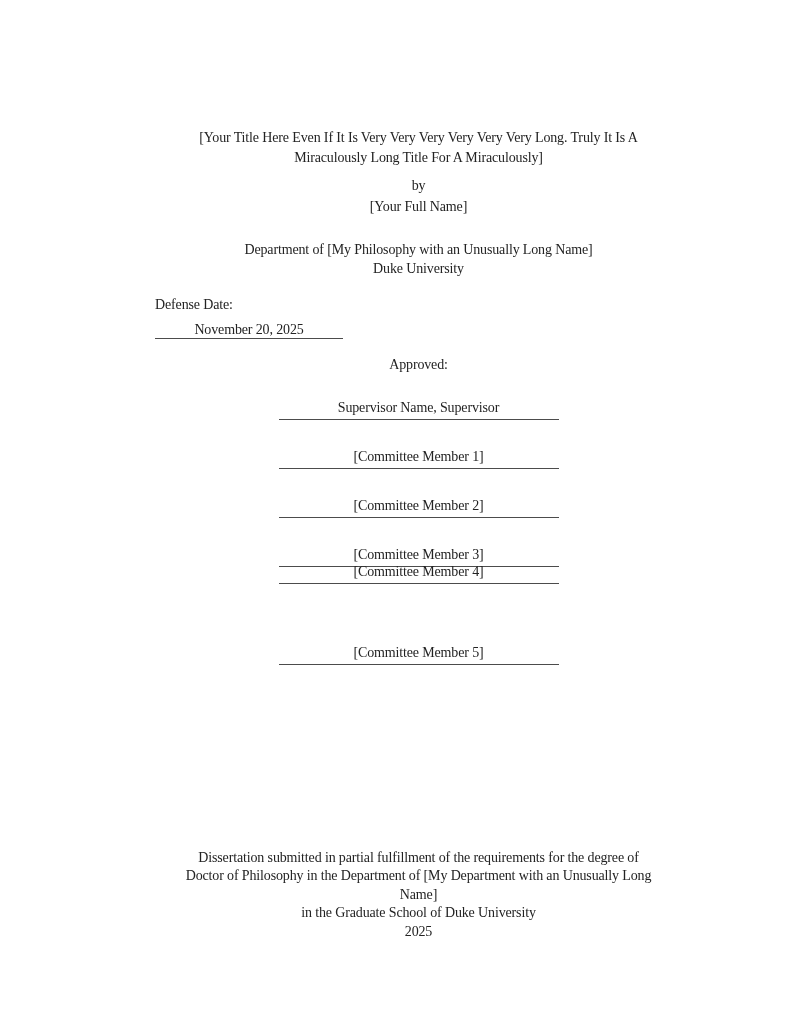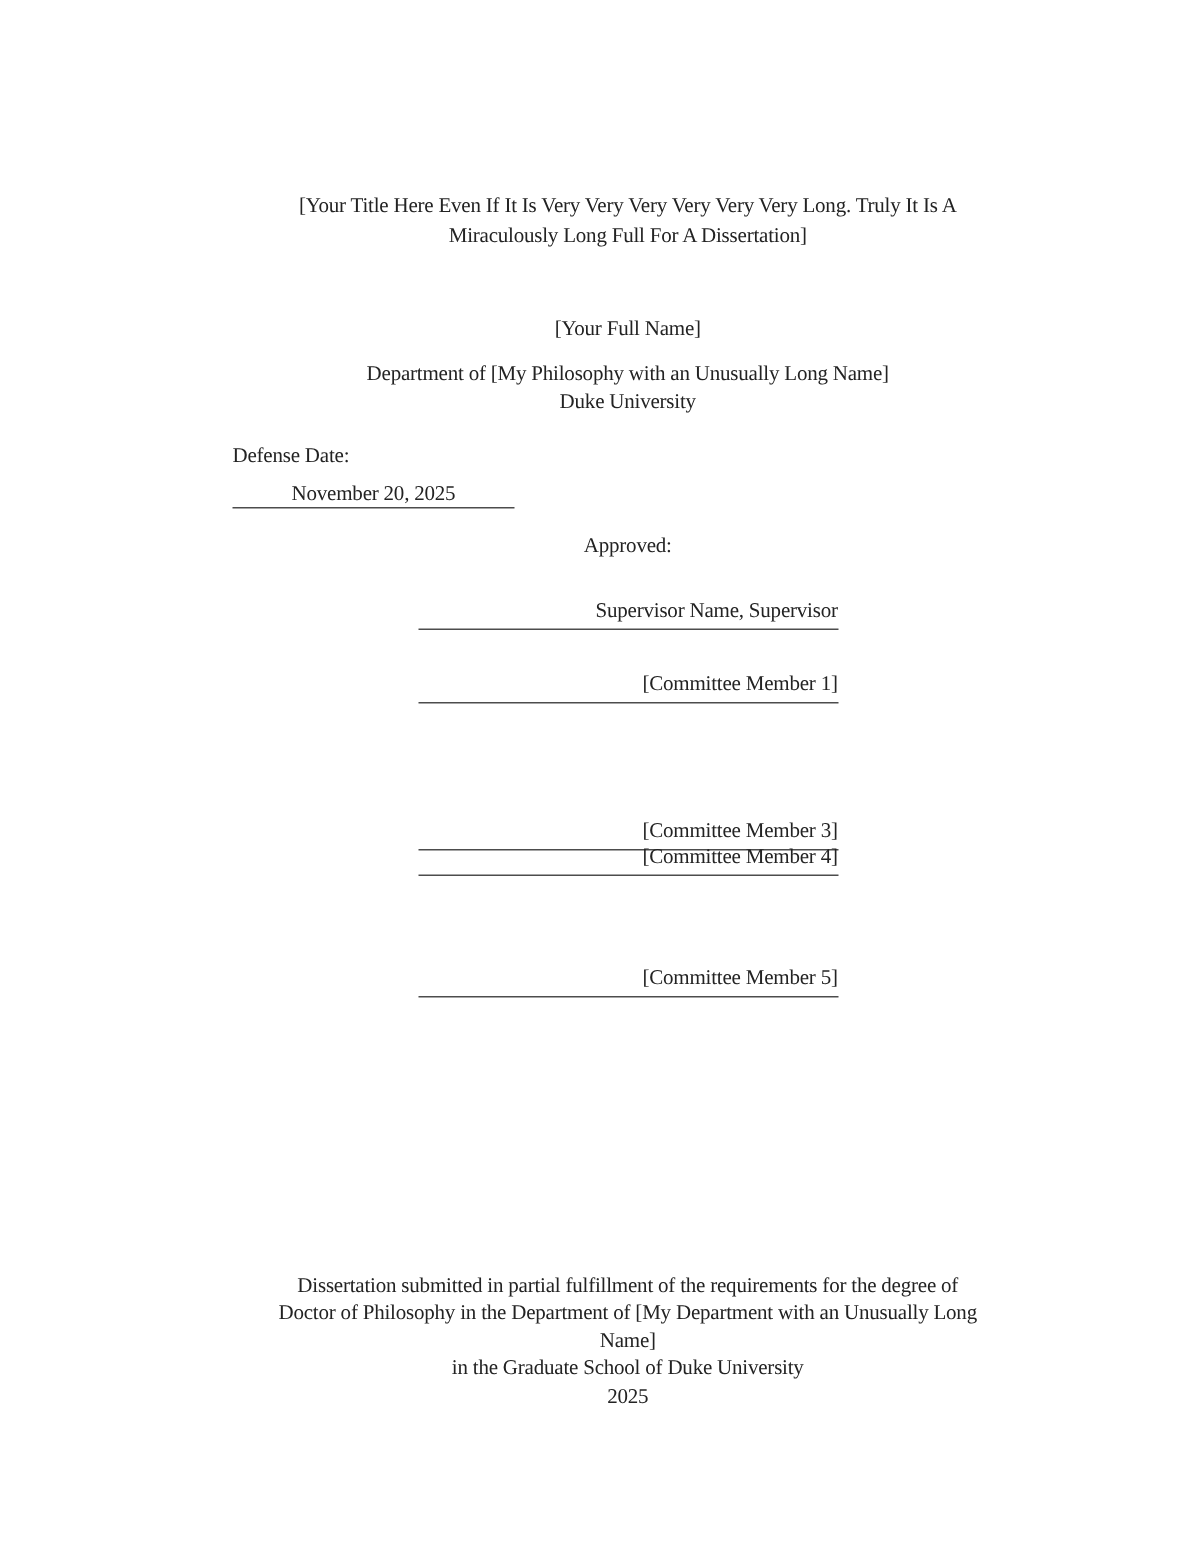--- a/index.html
+++ b/index.html
@@ -28,21 +28,21 @@
     left: 0;
     right: 0;
     display: flex;
     flex-direction: column;
     align-items: center;
   }
   .line { white-space: nowrap; }
 
   .title-block { top: 128px; line-height: 20px; }
   .byline-block { top: 178px; }
-  .author-block { top: 212px; font-family: Liberation Serif, serif; }
+  .author-block { top: 199px; font-family: Liberation Serif, serif; }
   .affiliation-block { top: 240px; line-height: 19px; }
 
   .defense-block {
     top: 296px;
     flex-direction: column;
     justify-content: center;
     align-items: baseline;
     gap: 8px;
     line-height: 17px;
   }
@@ -61,39 +61,42 @@
     left: 0;
     right: 0;
     display: flex;
     justify-content: center;
   }
   .sig-inner {
     width: 280px;
     height: 24px;
     border-bottom: 1.4px solid #4c4c4c;
     display: flex;
-    justify-content: flex-end;
+    justify-content: center;
     align-items: flex-end;
     padding-bottom: 3px;
     white-space: nowrap;
   }
 
   .footer-block { top: 849px; line-height: 18.4px; }
 </style>
 </head>
 <body>
 
 <div class="page">
   <div class="content">
 
     <div class="block title-block">
       <div class="line">[Your Title Here Even If It Is Very Very Very Very Very Very Long. Truly It Is A</div>
-      <div class="line">Miraculously Long Full For A Dissertation]</div>
+      <div class="line">Miraculously Long Title For A Miraculously]</div>
     </div>
 
+    <div class="block byline-block">
+      <div class="line">by</div>
+    </div>
 
     <div class="block author-block">
       <div class="line">[Your Full Name]</div>
     </div>
 
     <div class="block affiliation-block">
       <div class="line">Department of [My Philosophy with an Unusually Long Name]</div>
       <div class="line">Duke University</div>
     </div>
 
@@ -111,20 +114,25 @@
         <span>Supervisor Name, Supervisor</span>
       </div>
     </div>
 
     <div class="sig-row" style="top:445px;">
       <div class="sig-inner">
         <span>[Committee Member 1]</span>
       </div>
     </div>
 
+    <div class="sig-row" style="top:494px;">
+      <div class="sig-inner">
+        <span>[Committee Member 2]</span>
+      </div>
+    </div>
 
     <div class="sig-row" style="top:543px;">
       <div class="sig-inner">
         <span>[Committee Member 3]</span>
       </div>
     </div>
 
     <div class="sig-row" style="top:560px;">
       <div class="sig-inner">
         <span>[Committee Member 4]</span>

